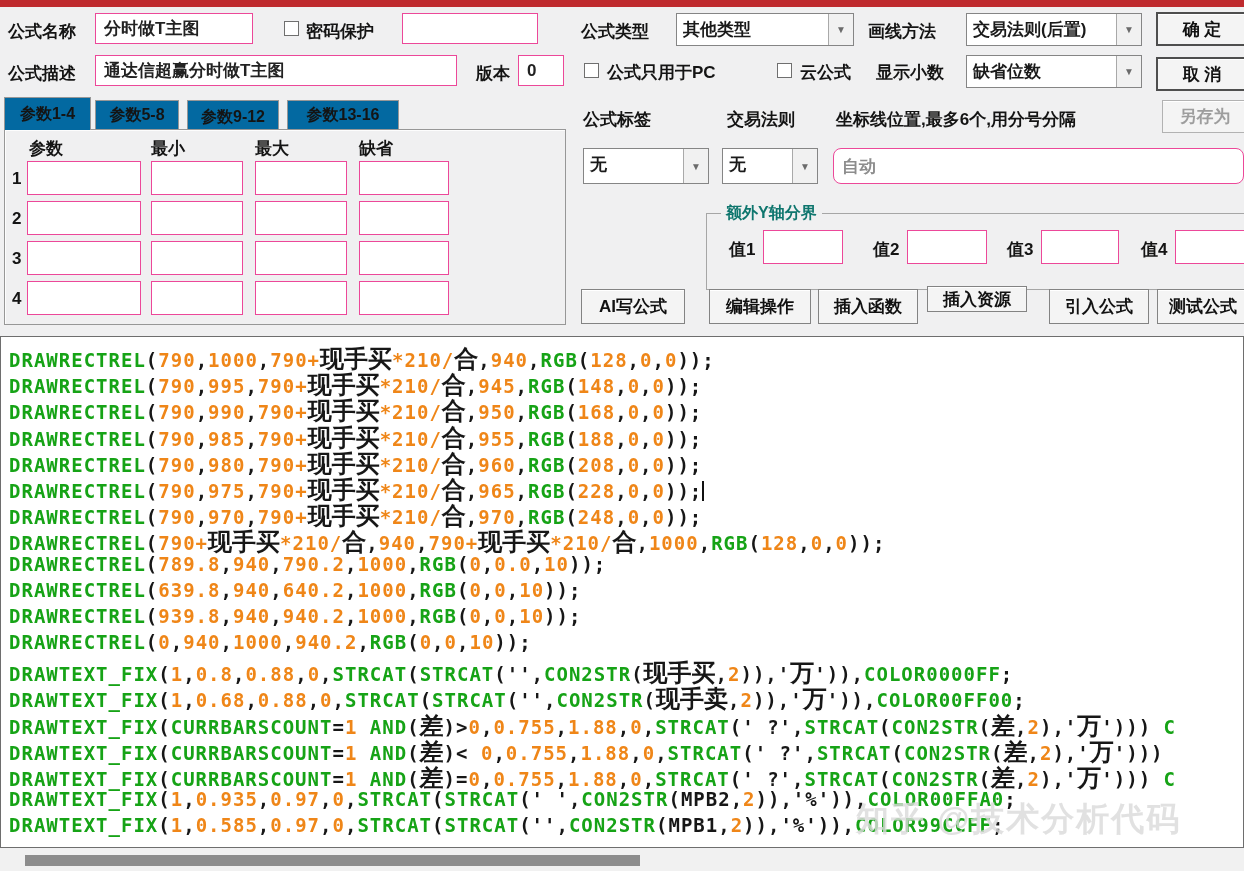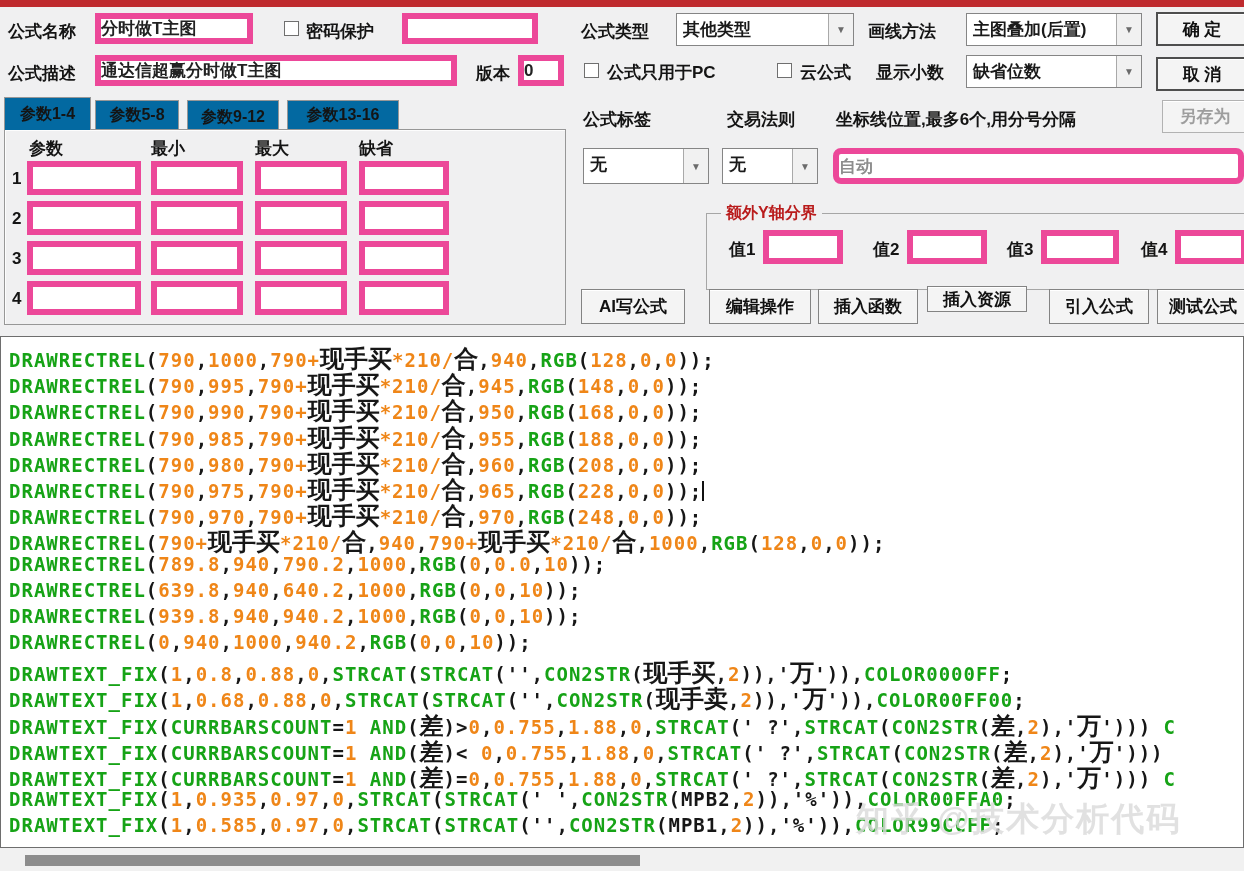--- a/index.html
+++ b/index.html
@@ -1,34 +1,34 @@
 <!DOCTYPE html>
 <html><head>
 <meta charset="utf-8">
 <style>
   *{margin:0;padding:0;box-sizing:border-box}
   html,body{width:1244px;height:871px}
   body{position:relative;background:#f0f0f1;font-family:"Liberation Sans",sans-serif;overflow:hidden}
   .abs{position:absolute}
   .redbar{left:0;top:0;width:1244px;height:7px;background:#bf2a2e}
   .lbl{font-size:17px;font-weight:bold;color:#141414;white-space:nowrap}
-  .txt{background:#fff;border:6px solid #ec4899;font:bold 17px "Liberation Sans",sans-serif;color:#222;padding:0 0;outline:none}
+  .txt{background:#fff;border:1px solid #ec4899;font:bold 17px "Liberation Sans",sans-serif;color:#222;padding:0 8px;outline:none}
   .txt.ghost{color:#8d8d8d;font-weight:bold}
   .combo{background:#fff;border:1px solid #858585;display:flex;align-items:stretch}
   .combo .val{flex:1;font:bold 17px "Liberation Sans",sans-serif;color:#1a1a1a;padding:4px 6px;white-space:nowrap;overflow:hidden}
   .combo .drop{width:25px;border-left:1px solid #a9a9a9;background:#f1f1f1;display:flex;align-items:center;justify-content:center;color:#6b6b6b;font-size:10px}
   .cb{width:15px;height:15px;background:#fff;border:1px solid #6f6f6f;display:inline-block}
   .btn{background:#f4f4f4;border:1px solid #838383;font:bold 17px "Liberation Sans",sans-serif;color:#111;display:flex;align-items:center;justify-content:center;white-space:nowrap;box-shadow:inset 0 1px 0 #fff}
   .btn.primary{border:2px solid #4e4e4e}
   .btn.disabled{color:#9d9d9d;border-color:#b2b2b2}
   .tab{background:#0369a1;border:1px solid #979797;border-bottom:none;font:bold 16px "Liberation Sans",sans-serif;color:#141414;display:flex;align-items:center;justify-content:center}
   .tab.active{z-index:3}
   .panel{border:1px solid #979797;background:#f0f0f1;box-shadow:inset 1px 1px 0 #fdfdfd}
   .grp{border:1px solid #a6a6a6}
-  .grp-title{position:absolute;top:-11px;left:14px;background:#f0f0f1;padding:0 5px;font:bold 16px "Liberation Sans",sans-serif;color:#b91c1c;white-space:nowrap}
+  .grp-title{position:absolute;top:-11px;left:14px;background:#f0f0f1;padding:0 5px;font:bold 16px "Liberation Sans",sans-serif;color:#0f766e;white-space:nowrap}
   .code-area{left:0;top:336px;width:1244px;height:512px;background:#fff;border:1px solid #6e6e6e;overflow:hidden;padding:6px 0 9px 8px}
   .cl{white-space:pre;height:26.2px;font:bold 19px "DejaVu Sans Mono",monospace;letter-spacing:1px}
   .cl .k{color:#16a316}
   .cl .n{color:#ef8618}
   .cl .p{color:#171717}
   .cl .z{color:#171717;font-size:24px;letter-spacing:0;font-family:"DejaVu Sans",sans-serif}
   .cur{display:inline-block;width:2px;height:20px;background:#111;vertical-align:-3px}
   .sb-track{left:0;top:850px;width:1244px;height:21px;background:#f1f1f1}
   .sb-thumb{left:25px;top:5px;width:615px;height:11px;background:#8d8d8d}
   .watermark{left:856px;top:797px;font-size:33px;font-weight:bold;letter-spacing:2px;color:rgba(219,219,219,0.82);white-space:nowrap;z-index:9}
@@ -49,21 +49,21 @@
 <span class="abs lbl" style="left:476px;top:62px">版本</span>
 <input class="abs txt" style="left: 518px; top: 55px; width: 46px; height: 31px;" value="0">
 
 <span class="abs lbl" style="left:581px;top:20px">公式类型</span>
 <div class="abs combo" style="left:676px;top:13px;width:178px;height:33px">
   <span class="val">其他类型</span>
   <span class="drop">▼</span>
 </div>
 <span class="abs lbl" style="left:868px;top:20px">画线方法</span>
 <div class="abs combo" style="left:966px;top:13px;width:176px;height:33px">
-  <span class="val">主图叠加(后置)</span>
+  <span class="val">交易法则(后置)</span>
   <span class="drop">▼</span>
 </div>
 <div class="abs btn primary" style="left:1156px;top:12px;width:92px;height:34px">确 定</div>
 
 <span class="abs cb" style="left:584px;top:63px"></span>
 <span class="abs lbl" style="left:607px;top:61px">公式只用于PC</span>
 <span class="abs cb" style="left:777px;top:63px"></span>
 <span class="abs lbl" style="left:800px;top:61px">云公式</span>
 <span class="abs lbl" style="left:876px;top:61px">显示小数</span>
 <div class="abs combo" style="left:966px;top:55px;width:176px;height:33px">

